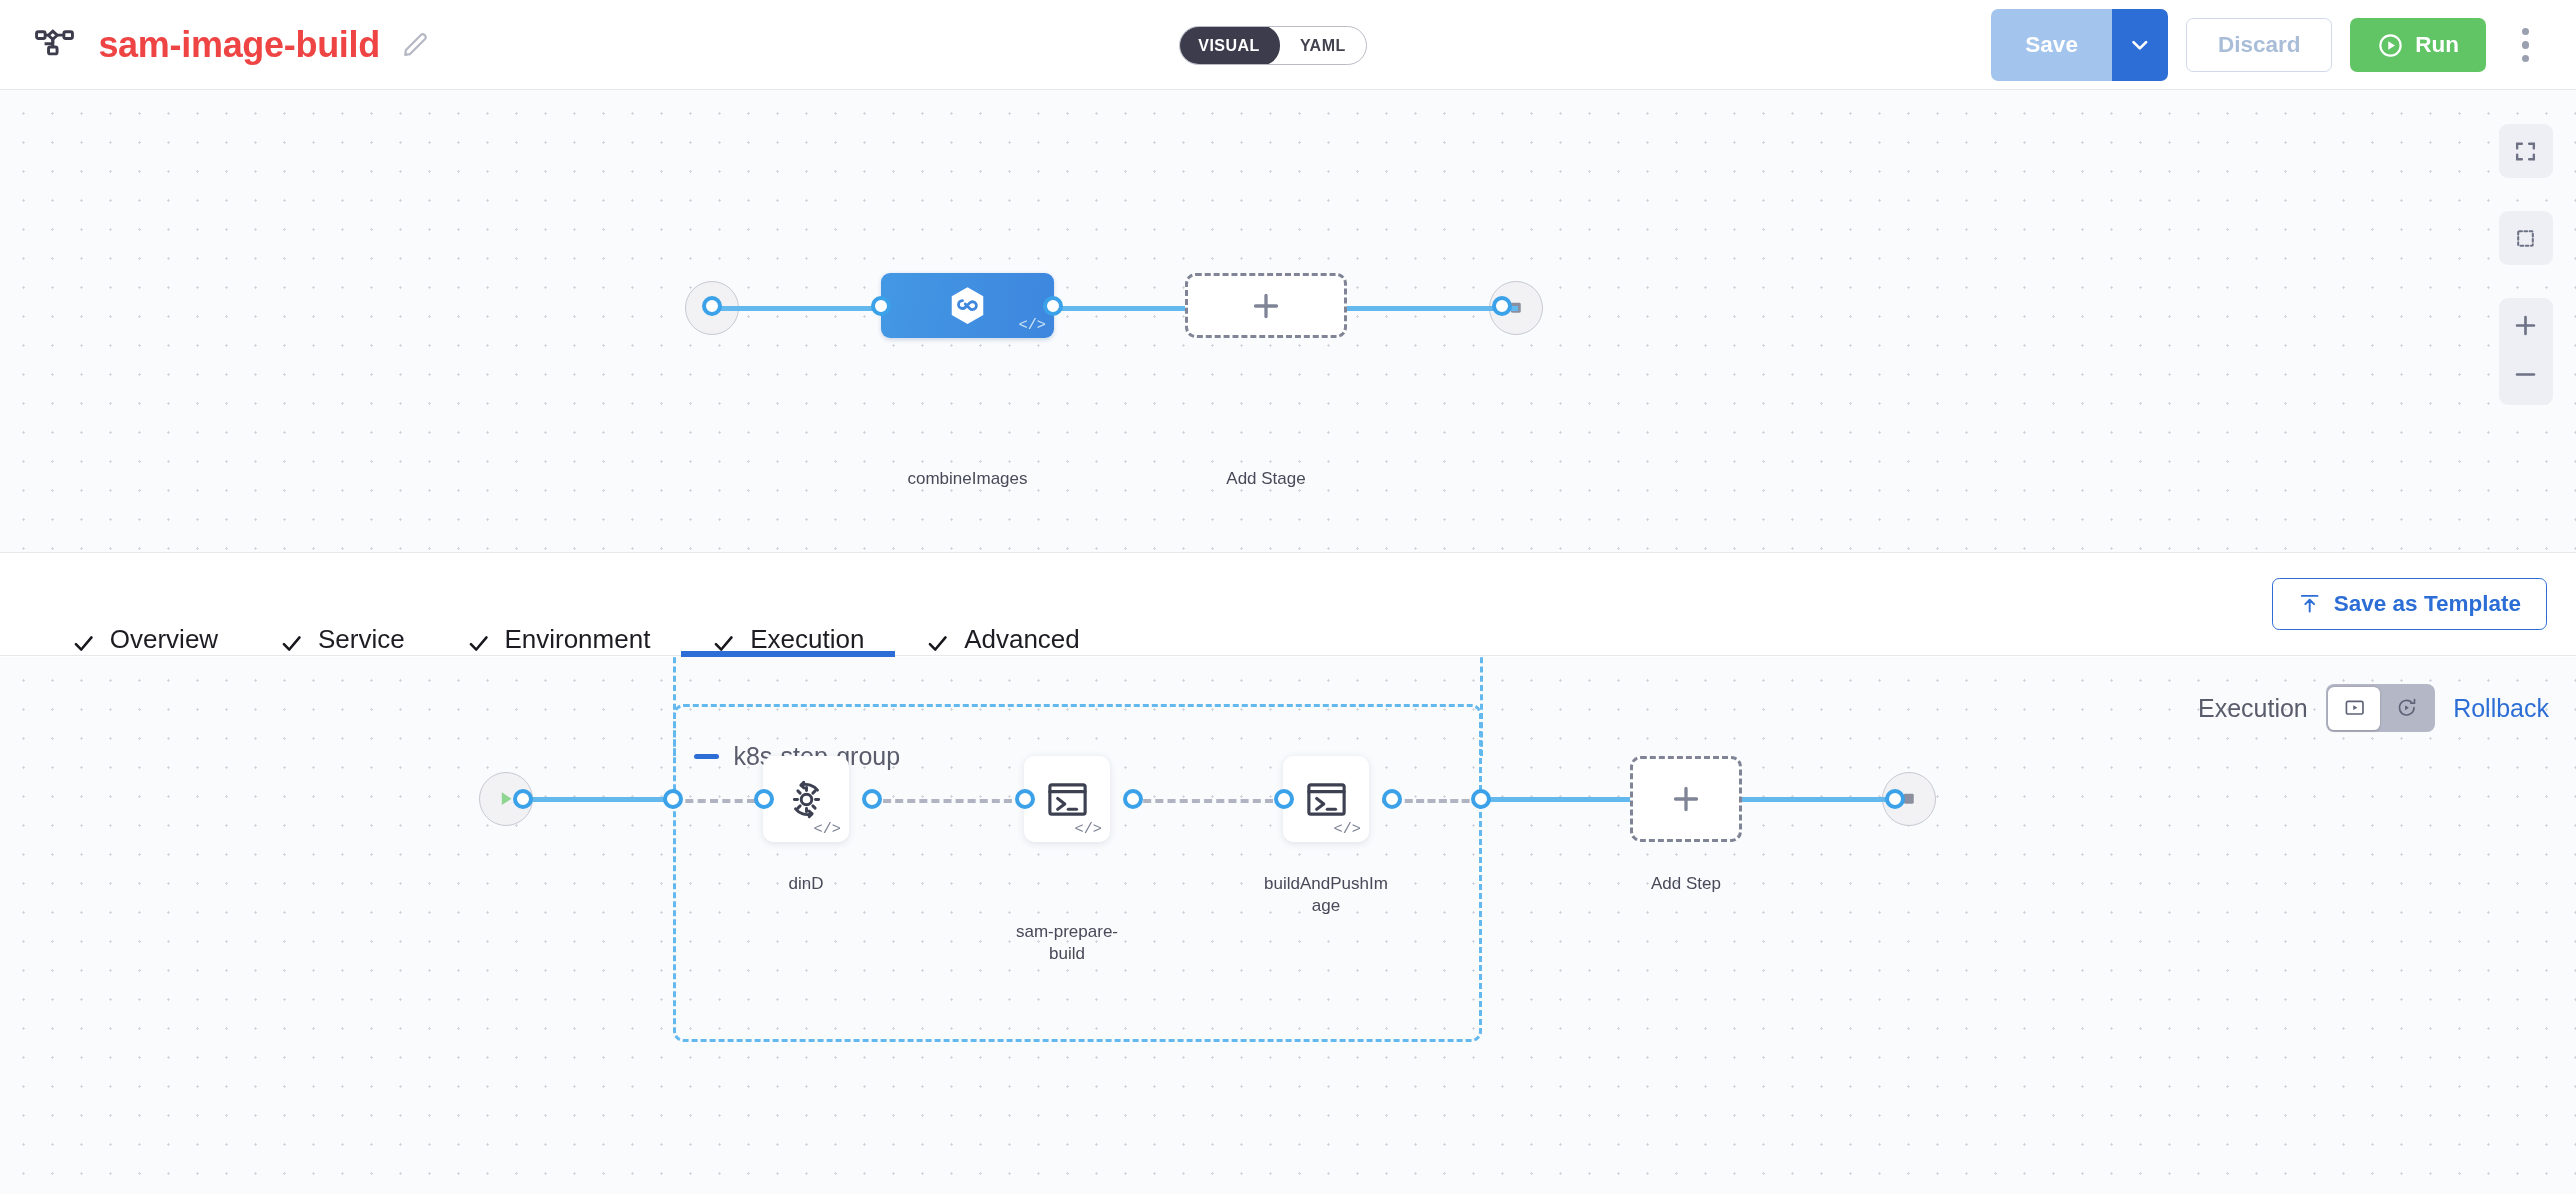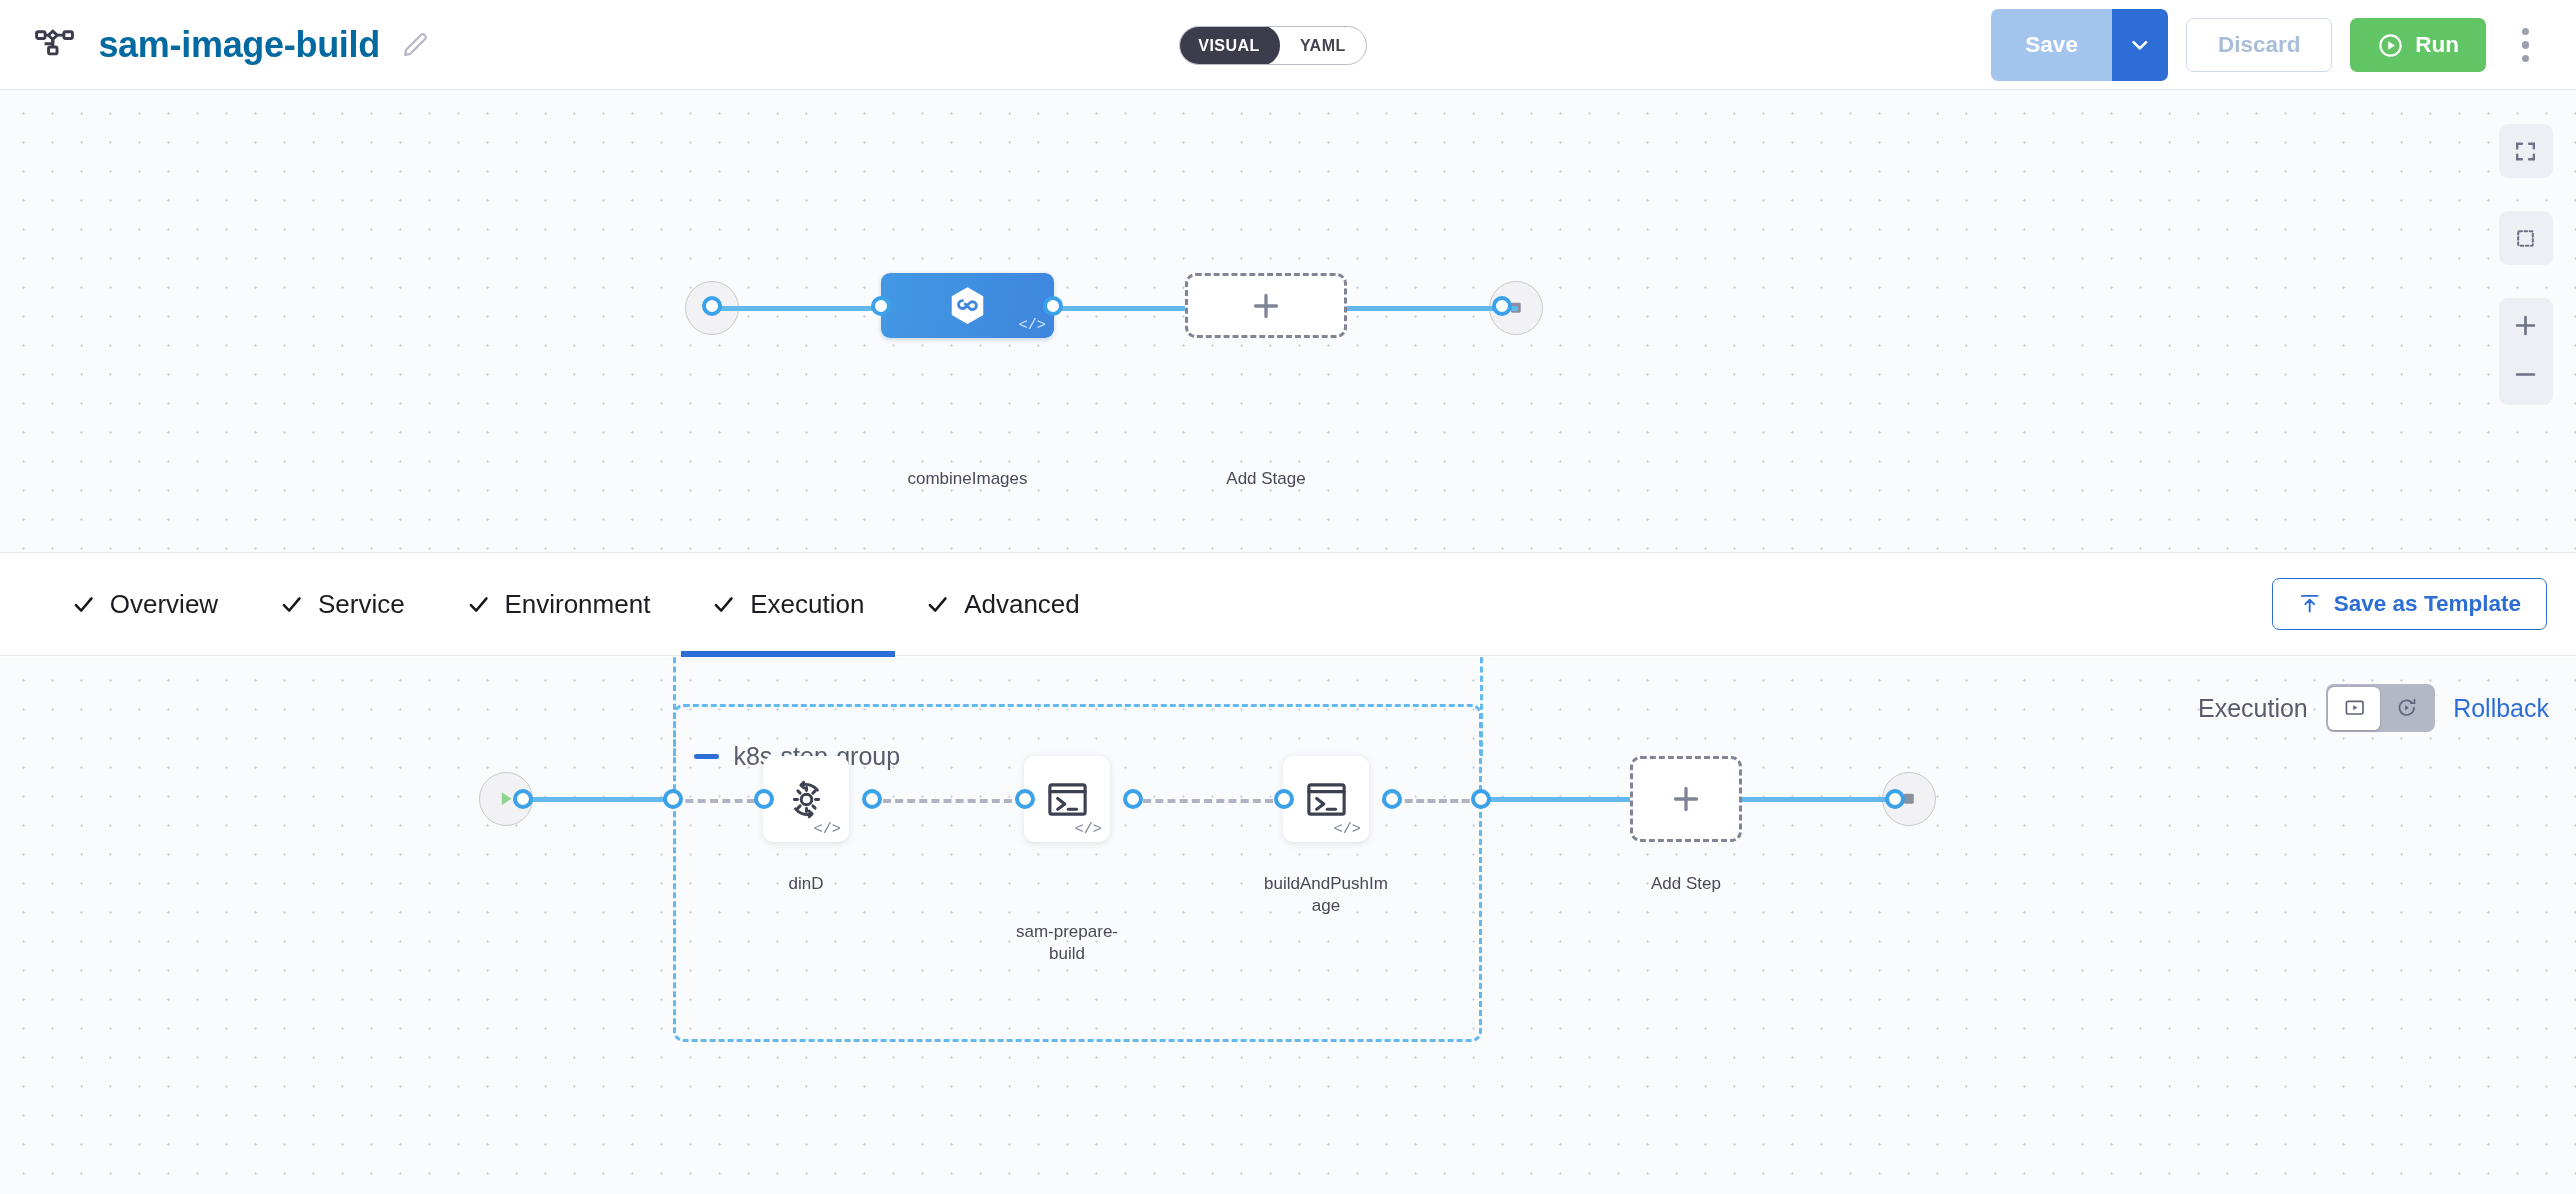--- a/index.html
+++ b/index.html
@@ -14,21 +14,21 @@
   .header {
     position: absolute; top: 0; left: 0;
     width: 2576px; height: 90px;
     background: #ffffff;
     border-bottom: 1.8px solid #e7e8ea;
     display: flex; align-items: center;
   }
   .hdr-left { display: flex; align-items: center; padding-left: 34px; gap: 0; }
   .pipeline-glyph { width: 41px; height: 41px; display:block; }
   .pipeline-title {
-    font-size: 36px; font-weight: bold; color: #0369a1;
+    font-size: 36px; font-weight: bold; color: #ef4444;
     margin-left: 23.4px; letter-spacing: -0.3px; white-space: nowrap;
   }
   .edit-pencil { width: 31px; height: 31px; margin-left: 20px; display:block; }
 
   .toggle-group {
     position: absolute; left: 1179px; top: 26px;
     height: 39px; border: 1.8px solid #b9bcc7;
     border-radius: 20px; display: flex; align-items: center;
     background: #ffffff; overflow: hidden;
   }
@@ -175,21 +175,21 @@
 
   
   .tabbar {
     position: absolute; top: 552px; left: 0;
     width: 2576px; height: 104px;
     background: #ffffff; border-top: 1.8px solid #e7e8ea; border-bottom: 1.8px solid #e7e8ea;
     display: flex; align-items: center;
   }
   .tabs { display: flex; align-items: center; height: 100%; padding-left: 41px; }
   .tab {
-    display: flex; align-items: center; gap: 14.4px;
+    display: flex; align-items: flex-end; gap: 14.4px;
     height: 100%; padding: 0 31px; position: relative; cursor: pointer;
     font-size: 26px; color: #1c1c22;
   }
   .tab .tick { width: 23.4px; height: 23.4px; display:block; }
   .tab.active::after {
     content: ""; position: absolute; left: 0; right: 0; bottom: -1.8px;
     height: 5.4px; background: #2c6ed5;
   }
   .btn-template {
     position: absolute; right: 29px; top: 25px;

